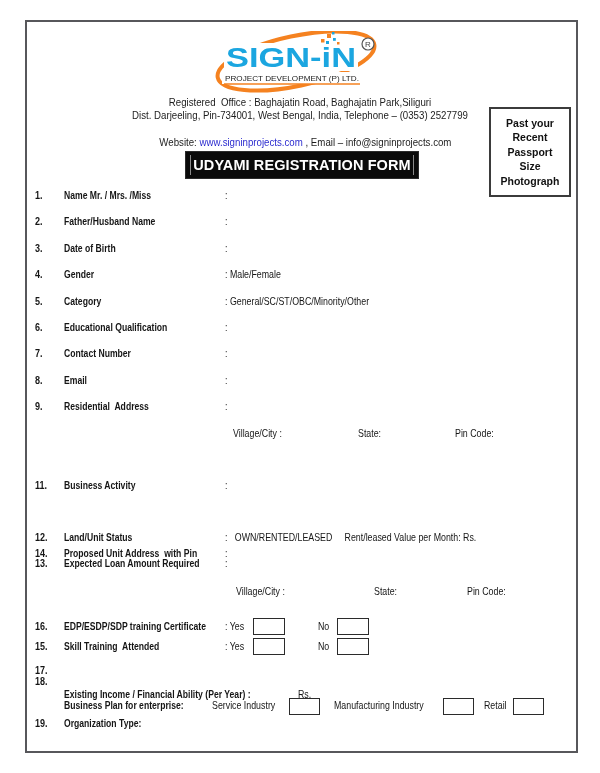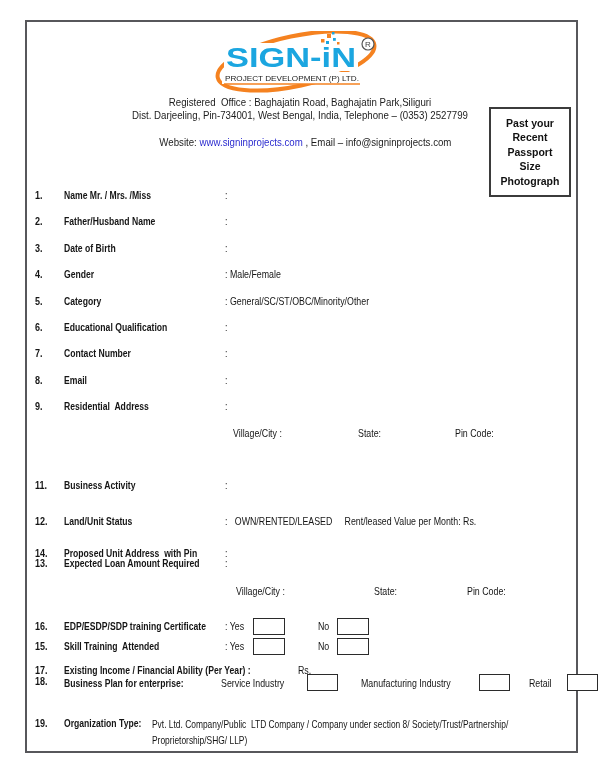--- a/index.html
+++ b/index.html
@@ -27,21 +27,21 @@
   .title-bar::before,.title-bar::after{content:"";position:absolute;top:3px;bottom:3px;width:1px;background:#8a8a8a;}
   .title-bar::before{left:4px;}
   .title-bar::after{right:4px;}
   
   .row{position:absolute;left:0;width:600px;height:16px;font-size:10.5px;line-height:14px;}
   .num{position:absolute;left:35px;font-weight:bold;transform:scaleX(0.86);transform-origin:0 50%;white-space:pre;}
   .label{position:absolute;left:64px;font-weight:bold;transform:scaleX(0.82);transform-origin:0 50%;white-space:pre;}
   .val{position:absolute;left:225px;transform:scaleX(0.84);transform-origin:0 50%;white-space:pre;}
   .subtxt{position:absolute;transform:scaleX(0.84);transform-origin:0 50%;white-space:pre;}
   .cb{position:absolute;width:30px;height:15px;border:1px solid #2b2b2b;background:#fff;top:-1px;}
-  .flow{position:absolute;left:64px;display:flex;align-items:center;}
+  .flow{position:absolute;left:64px;display:flex;margin-top:24px;}
   .flow .fl-label{font-weight:bold;transform:scaleX(0.82);transform-origin:0 50%;white-space:pre;}
   .flow .fl-val{transform:scaleX(0.84);transform-origin:0 50%;white-space:pre;}
   .flow .cb2{width:29px;height:15px;border:1px solid #2b2b2b;background:#fff;flex:0 0 auto;}
   .v19{position:absolute;left:152px;top:0;}
   .v19 div{font-size:10.5px;line-height:16px;transform:scaleX(0.80);transform-origin:0 0;white-space:pre;}
 </style>
 </head>
 <body>
 
 <div class="canvas">
@@ -75,20 +75,21 @@
   </div>
 
   <div class="photo-box">
     <div class="txt">Past your
 Recent
 Passport
 Size
 Photograph</div>
   </div>
 
+  <div class="title-bar">UDYAMI REGISTRATION FORM</div>
 
   <div class="row" style="top:188px">
     <span class="num">1.</span>
     <span class="label">Name Mr. / Mrs. /Miss</span>
     <span class="val">:</span>
   </div>
   <div class="row" style="top:214px">
     <span class="num">2.</span>
     <span class="label">Father/Husband Name</span>
     <span class="val">:</span>
@@ -133,21 +134,21 @@
     <span class="subtxt" style="left:233px">Village/City :</span>
     <span class="subtxt" style="left:358px">State:</span>
     <span class="subtxt" style="left:455px">Pin Code:</span>
   </div>
 
   <div class="row" style="top:478px">
     <span class="num">11.</span>
     <span class="label">Business Activity</span>
     <span class="val">:</span>
   </div>
-  <div class="row" style="top:514px">
+  <div class="row" style="top:530px">
     <span class="num">12.</span>
     <span class="label">Land/Unit Status</span>
     <span class="val">:   OWN/RENTED/LEASED     Rent/leased Value per Month: Rs.</span>
   </div>
   <div class="row" style="top:556px">
     <span class="num">13.</span>
     <span class="label">Expected Loan Amount Required</span>
     <span class="val">:</span>
   </div>
   <div class="row" style="top:546px">
@@ -183,32 +184,28 @@
   <div class="row" style="top:663px">
     <span class="num">17.</span>
     <span class="flow" style="gap:6px">
       <span class="fl-label">Existing Income / Financial Ability (Per Year) :</span>
       <span class="fl-val">Rs.</span>
     </span>
   </div>
 
   <div class="row" style="top:674px">
     <span class="num">18.</span>
-    <span class="flow" style="gap:11px">
+    <span class="flow" style="gap:2px">
       <span class="fl-label">Business Plan for enterprise:</span>
       <span class="fl-val">Service Industry</span>
       <span class="cb2"></span>
       <span class="fl-val" style="margin-left:12px">Manufacturing Industry</span>
       <span class="cb2"></span>
       <span class="fl-val" style="margin-left:8px">Retail</span>
       <span class="cb2"></span>
     </span>
   </div>
 
   <div class="row" style="top:716px;height:34px">
     <span class="num">19.</span>
     <span class="label">Organization Type:</span>
-    <span class="v19">
-      <div>Pvt. Ltd. Company/Public  LTD Company / Company under section 8/ Society/Trust/Partnership/</div>
-      <div>Proprietorship/SHG/ LLP)</div>
-    </span>
   </div>
 </div>
 
 </body></html>

